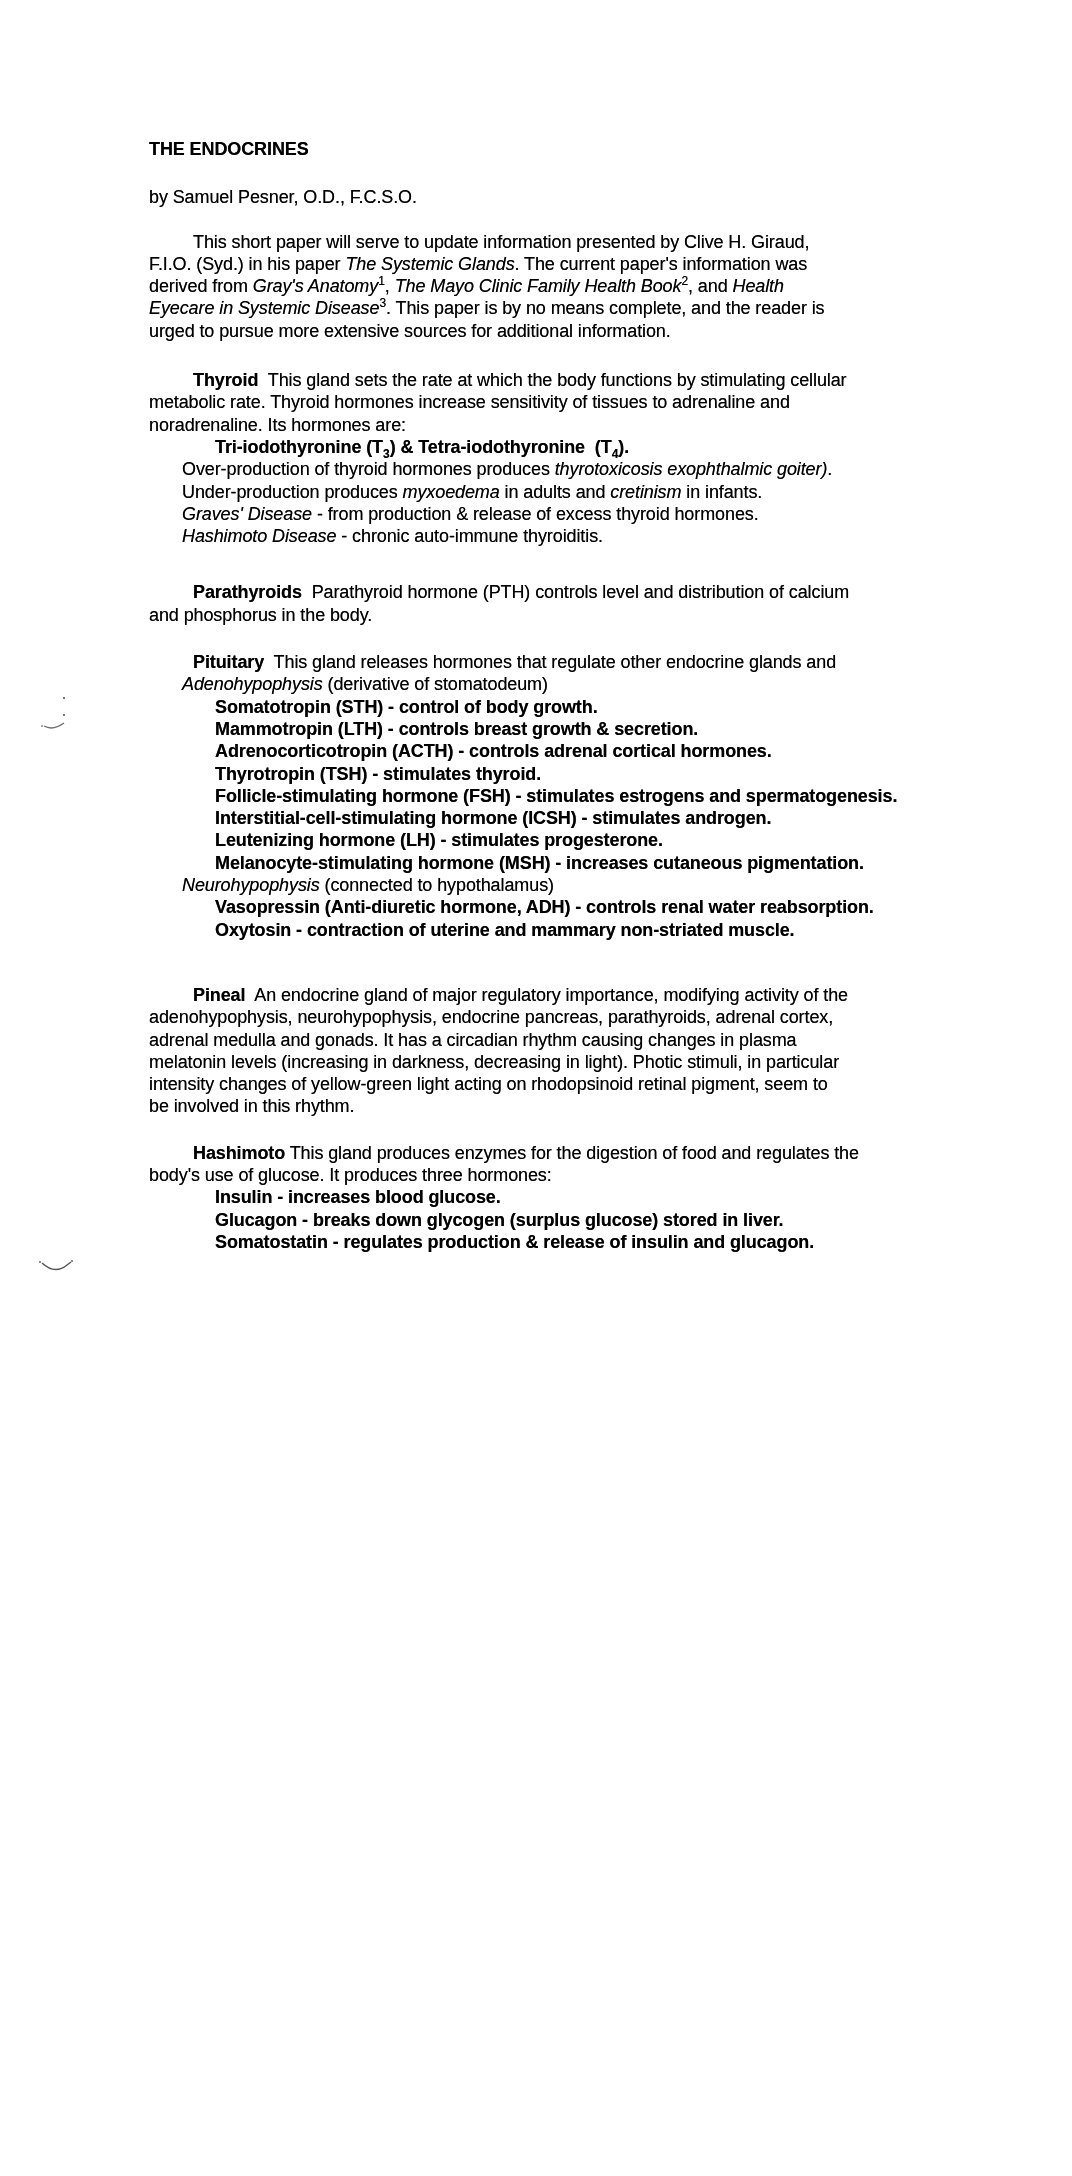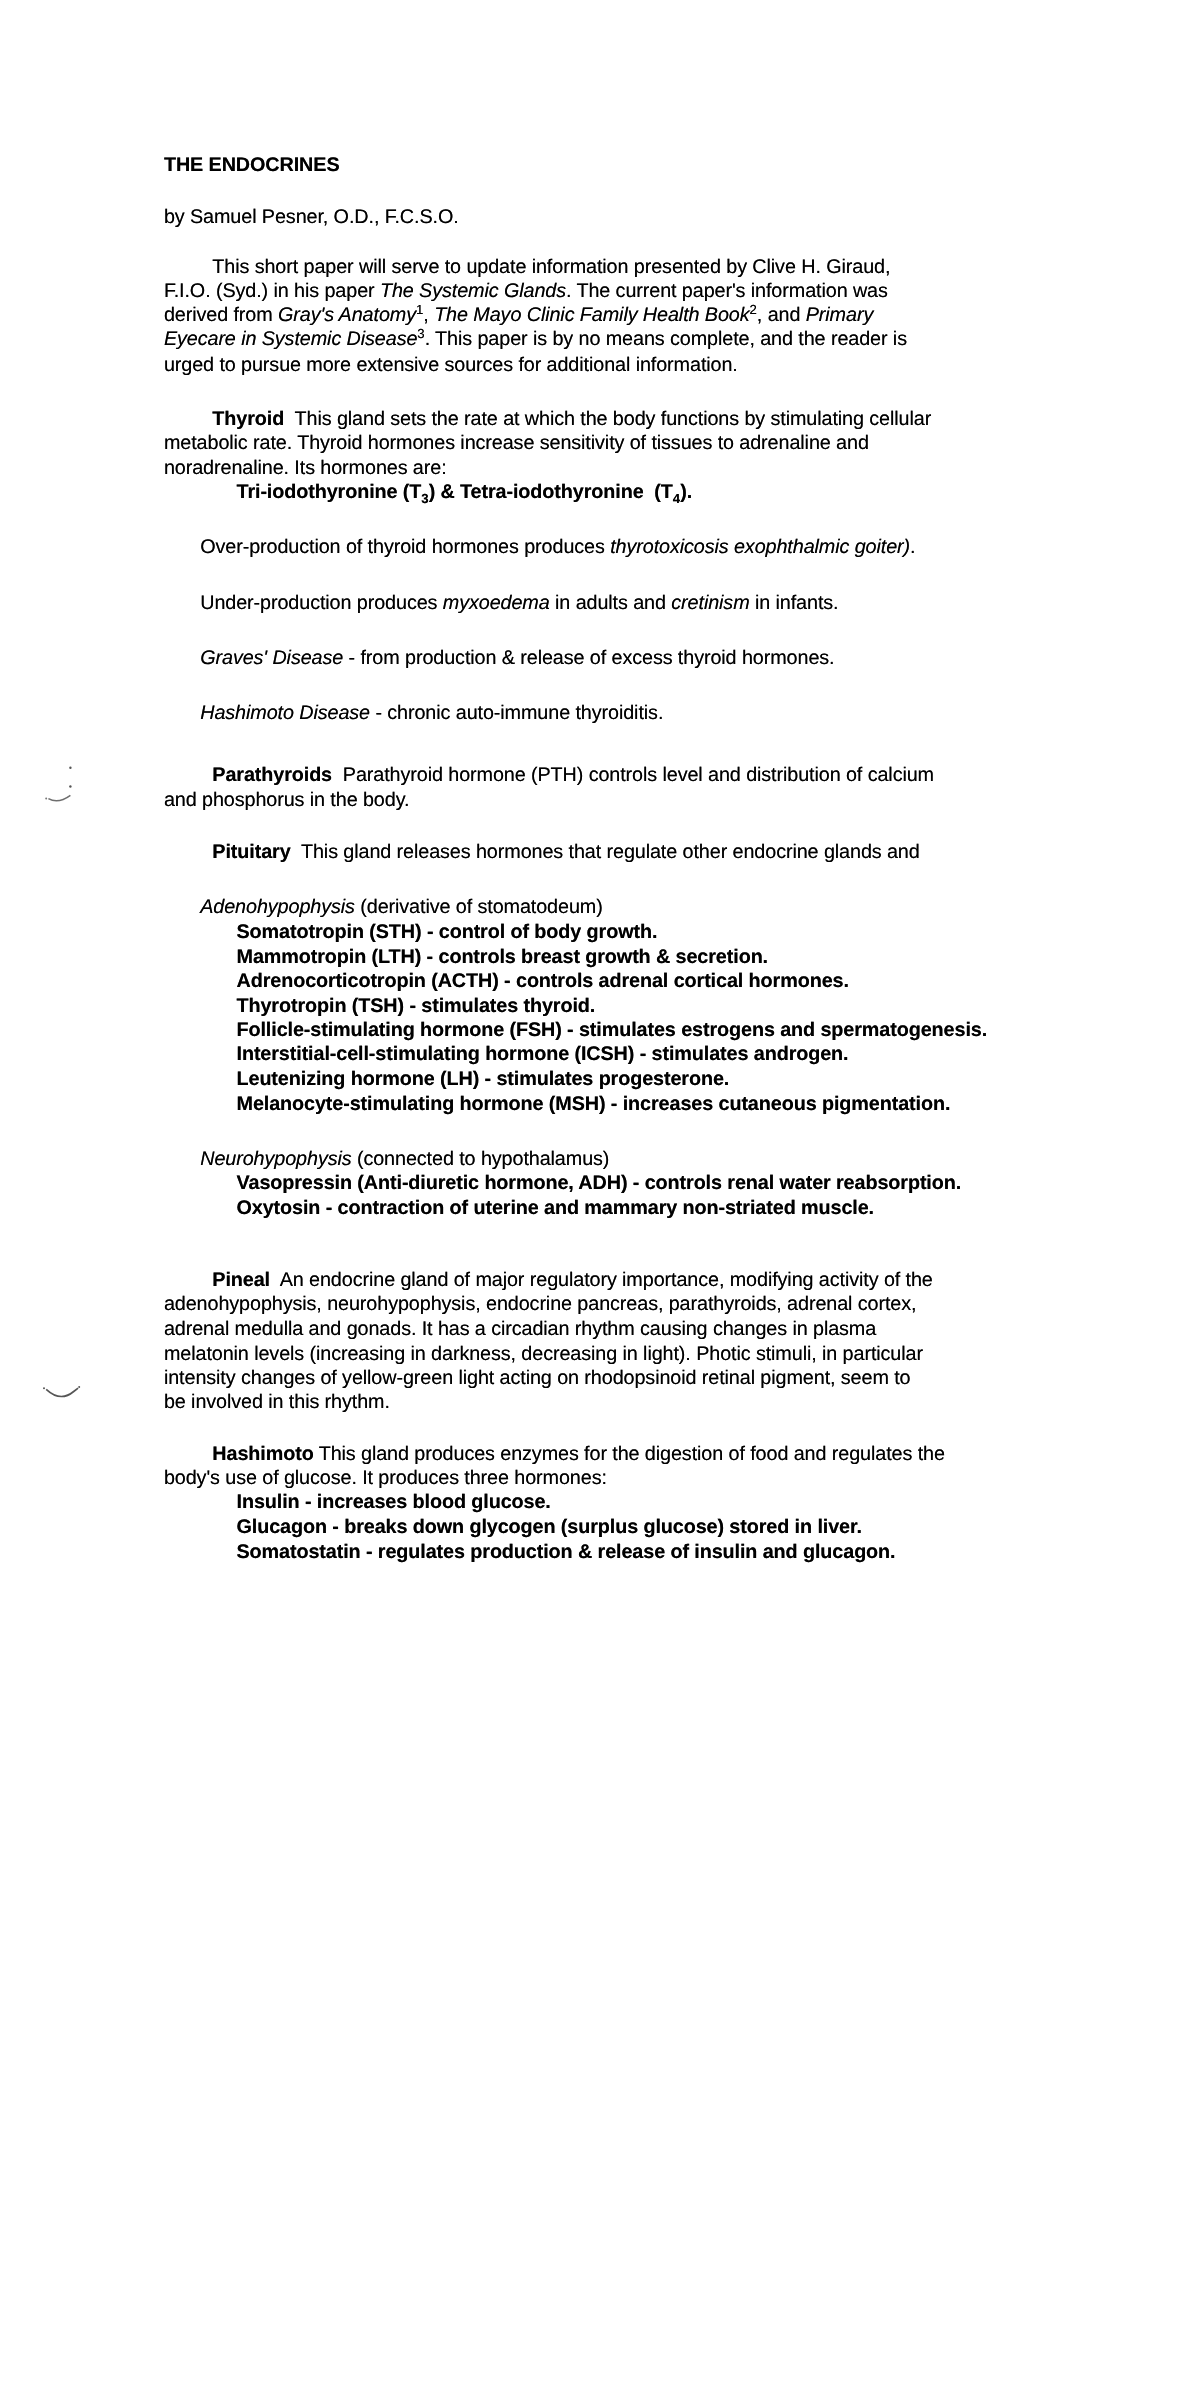--- a/index.html
+++ b/index.html
@@ -40,21 +40,21 @@
   }
   .block { margin: 0; }
   [data-blocks] > .block:nth-child(1) { margin-top: 22px; }
   [data-blocks] > .block:nth-child(2) { margin-top: 27px; }
   [data-blocks] > .block:nth-child(3) { margin-top: 34px; }
   [data-blocks] > .block:nth-child(4) { margin-top: 25px; }
   [data-blocks] > .block:nth-child(5) { margin-top: 43px; }
   [data-blocks] > .block:nth-child(6) { margin-top: 24px; }
   .tline { margin: 0; white-space: pre; }
   .lp { padding-left: 44px; }
-  .l1 { padding-left: 33px; margin-top: 28px; }
+  .l1 { padding-left: 33px; }
   .l2 { padding-left: 66px; font-weight: bold; }
   .it { font-style: italic; }
   .bd { font-weight: 700; }
   sup, sub {
     font-size: 12px;
     line-height: 0;
     letter-spacing: 0;
   }
   .pen-mark { position: absolute; }
 </style>
@@ -76,21 +76,21 @@
     <path d="M6 7 Q 19 19 31 9 L 35 6" stroke="#444" stroke-width="1.5" fill="none" opacity="0.9"></path>
   </svg>
 
   <div class="doc">
     <h1 class="doc-title">THE ENDOCRINES</h1>
     <p class="byline">by Samuel Pesner, O.D., F.C.S.O.</p>
     <div data-blocks="">
         <div class="block">
           <p class="tline lp"><span>This short paper will serve to update information presented by Clive H. Giraud,</span></p>
           <p class="tline l0"><span>F.I.O. (Syd.) in his paper </span><span class="it">The Systemic Glands</span><span>. The current paper's information was</span></p>
-          <p class="tline l0"><span>derived from </span><span class="it">Gray's Anatomy</span><sup>1</sup><span>, </span><span class="it">The Mayo Clinic Family Health Book</span><sup>2</sup><span>, and </span><span class="it">Primary</span></p>
+          <p class="tline l0"><span>derived from </span><span class="it">Gray's Anatomy</span><sup>1</sup><span>, </span><span class="it">The Mayo Clinic Family Health Book</span><sup>2</sup><span>, and </span><span class="it">Health</span></p>
           <p class="tline l0"><span class="it">Eyecare in Systemic Disease</span><sup>3</sup><span>. This paper is by no means complete, and the reader is</span></p>
           <p class="tline l0"><span>urged to pursue more extensive sources for additional information.</span></p>
         </div>
         <div class="block">
           <p class="tline lp"><span class="bd">Thyroid</span><span>  This gland sets the rate at which the body functions by stimulating cellular</span></p>
           <p class="tline l0"><span>metabolic rate. Thyroid hormones increase sensitivity of tissues to adrenaline and</span></p>
           <p class="tline l0"><span>noradrenaline. Its hormones are:</span></p>
           <p class="tline l2"><span>Tri-iodothyronine (T</span><sub>3</sub><span>) &amp; Tetra-iodothyronine  (T</span><sub>4</sub><span>).</span></p>
           <p class="tline l1"><span>Over-production of thyroid hormones produces </span><span class="it">thyrotoxicosis exophthalmic goiter)</span><span>.</span></p>
           <p class="tline l1"><span>Under-production produces </span><span class="it">myxoedema</span><span> in adults and </span><span class="it">cretinism</span><span> in infants.</span></p>

